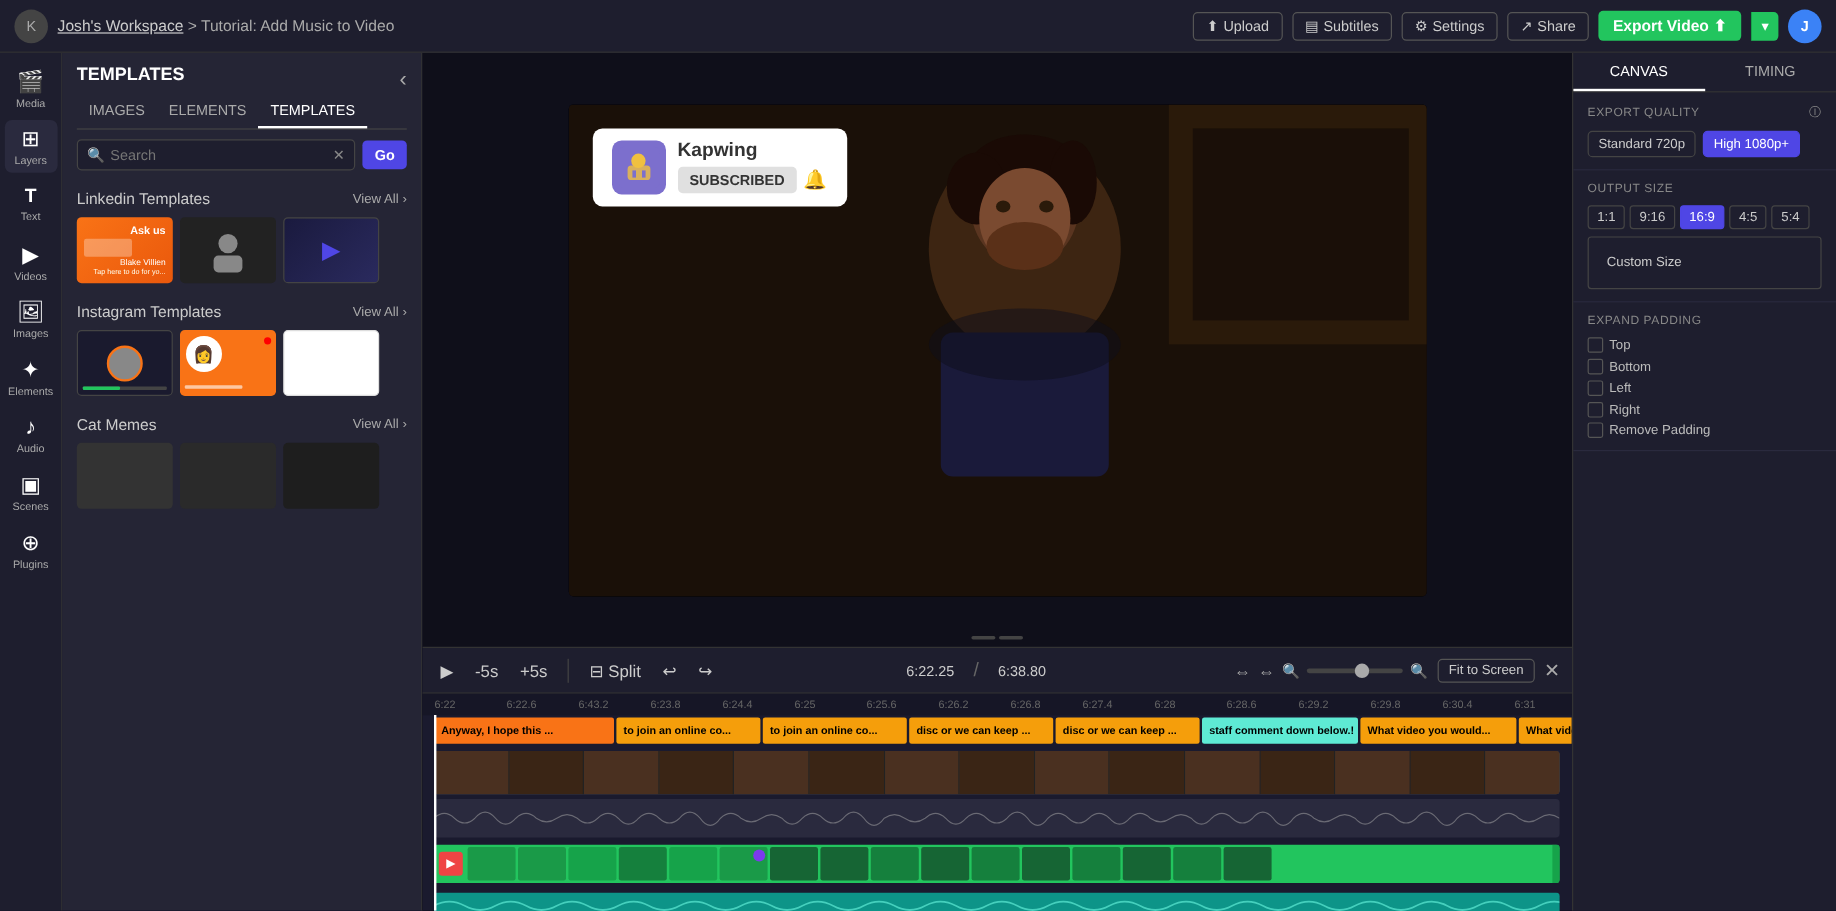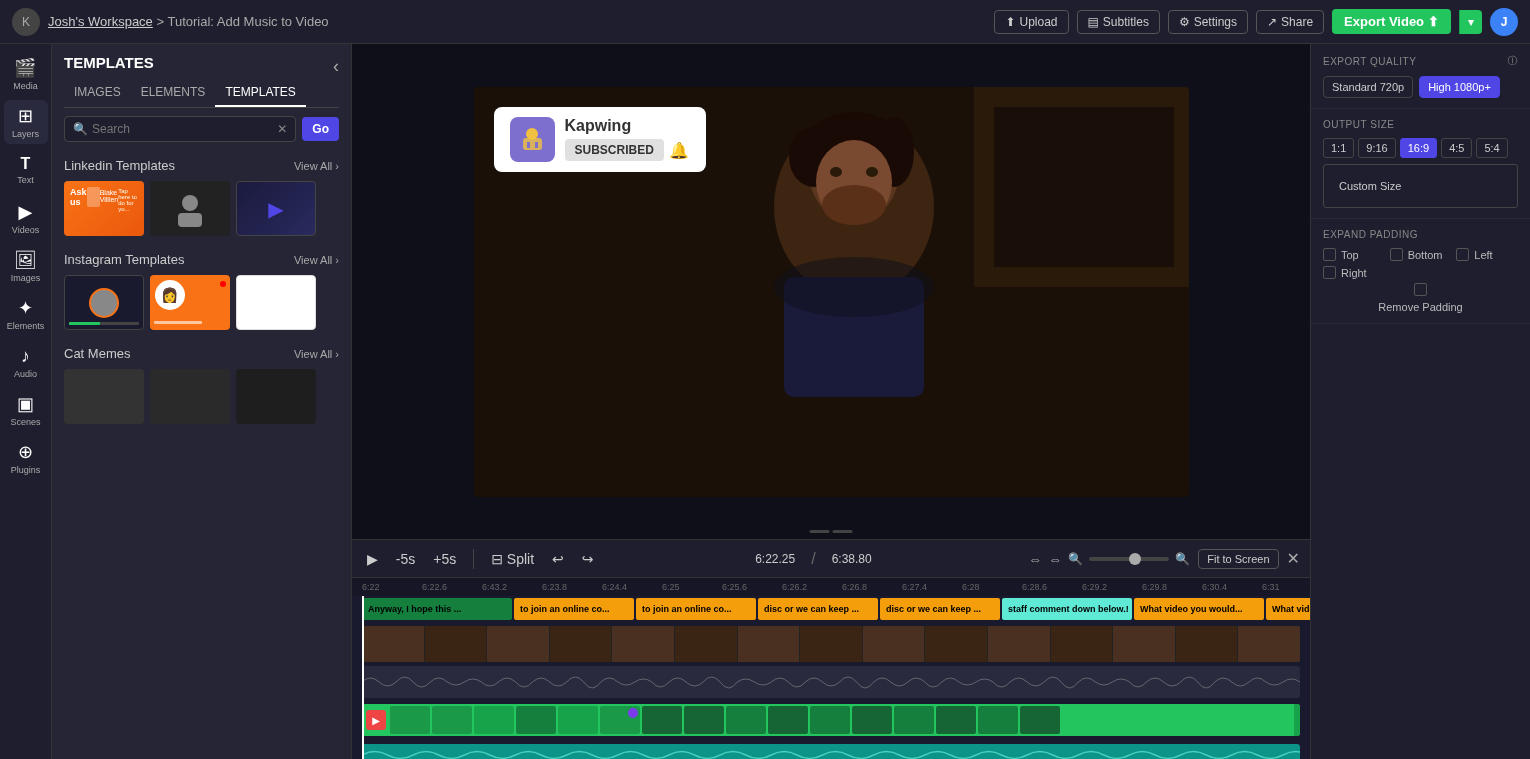--- a/index.html
+++ b/index.html
@@ -80,24 +80,24 @@
     .right-panel-tab.active { color: #fff; border-bottom: 2px solid #fff; }
     .right-section { padding: 10px 12px; border-bottom: 1px solid #2a2a3e; }
     .right-section-title { font-size: 10px; color: #888; text-transform: uppercase; letter-spacing: 0.5px; margin-bottom: 8px; display: flex; justify-content: space-between; align-items: center; }
     .quality-options { display: flex; gap: 6px; }
     .quality-btn { padding: 4px 8px; border-radius: 4px; font-size: 11px; border: 1px solid #444; background: none; color: #ccc; cursor: pointer; }
     .quality-btn.active { background: #4f46e5; border-color: #4f46e5; color: #fff; }
     .size-options { display: flex; flex-wrap: wrap; gap: 4px; margin-bottom: 6px; }
     .size-btn { padding: 3px 7px; border-radius: 3px; font-size: 11px; border: 1px solid #444; background: none; color: #ccc; cursor: pointer; }
     .size-btn.active { background: #4f46e5; border-color: #4f46e5; color: #fff; }
     .custom-size-btn { width: 100%; padding: 15px; border-radius: 3px; font-size: 11px; border: 1px solid #444; background: none; color: #ccc; cursor: pointer; text-align: left; }
-    .padding-grid { display: grid; grid-template-columns: 1fr 1fr 1fr; gap: 5px; }
+    .padding-grid { display: grid; grid-template-columns: 1fr; gap: 5px; }
     .padding-checkbox-row { display: flex; align-items: center; gap: 5px; font-size: 11px; color: #bbb; cursor: pointer; }
     .padding-checkbox { width: 13px; height: 13px; border: 1px solid #555; border-radius: 2px; background: none; }
-    .remove-padding-row { display: flex; align-items: center; gap: 5px; font-size: 11px; color: #bbb; cursor: pointer; margin-top: 4px; flex-direction: column; }
+    .remove-padding-row { display: flex; align-items: center; gap: 5px; font-size: 11px; color: #bbb; cursor: pointer; margin-top: 4px; }
     .bg-color-row { display: flex; align-items: center; gap: 6px; }
     .bg-color-swatch { width: 22px; height: 22px; border-radius: 50%; border: 1px solid #555; cursor: pointer; }
     .bg-color-value { font-size: 11px; color: #ccc; }
     .color-pick-icon { font-size: 14px; color: #aaa; cursor: pointer; }
     .color-presets { display: flex; gap: 4px; margin-left: 4px; }
     .color-preset { width: 16px; height: 16px; border-radius: 50%; cursor: pointer; }
     .ruler-track { height: 20px; background: #161626; display: flex; align-items: center; overflow: hidden; flex-shrink: 0; }
 
     
     ::-webkit-scrollbar { width: 6px; height: 6px; }
@@ -201,21 +201,21 @@
       <button class="search-go-btn">Go</button>
     </div>
     <div class="panel-content">
 
       <div class="template-section">
         <div class="template-section-header">
           <span class="template-section-title">Linkedin Templates</span>
           <span class="template-view-all">View All ›</span>
         </div>
         <div class="template-grid">
-          <div class="template-thumb template-thumb-orange" style="display:flex;flex-direction:row;justify-content:center;padding:6px;">
+          <div class="template-thumb template-thumb-orange" style="display:flex;flex-direction:column;justify-content:center;padding:6px;text-align:right;">
             <div style="font-size:9px;font-weight:bold;color:#fff;margin-bottom:2px;">Ask us</div>
             <div style="width:40px;height:20px;background:rgba(255,255,255,0.3);border-radius:2px;"></div>
             <div style="font-size:7px;color:#fff;margin-top:2px;">Blake Villien</div>
             <div style="font-size:6px;color:#ffe;margin-top:1px;">Tap here to do for yo...</div>
           </div>
           <div class="template-thumb" style="background:#222;display:flex;align-items:center;justify-content:center;">
             <svg width="40" height="40" viewBox="0 0 40 40">
                 <circle cx="20" cy="14" r="8" fill="#888"></circle>
                 <rect x="8" y="24" width="24" height="14" rx="4" fill="#888"></rect>
               </svg>
@@ -376,21 +376,21 @@
             <span style="width:60px;flex-shrink:0;">6:31</span>
 
           </div>
         </div>
 
         <div style="flex:1;position:relative;overflow-x:hidden;">
 
           <div style="position:absolute;top:0;bottom:0;left:10px;width:2px;background:#fff;z-index:10;"></div>
 
           <div style="height:26px;display:flex;align-items:center;padding-left:10px;gap:1px;margin-bottom:2px;overflow:hidden;">
-            <div style="min-width:150px;height:22px;background:#15803d;border-radius:2px;display:flex;align-items:center;padding:0 6px;font-size:9px;color:#000;font-weight:600;white-space:nowrap;overflow:hidden;cursor:pointer;">Anyway, I hope this ...</div>
+            <div style="min-width:150px;height:22px;background:#f97316;border-radius:2px;display:flex;align-items:center;padding:0 6px;font-size:9px;color:#000;font-weight:600;white-space:nowrap;overflow:hidden;cursor:pointer;">Anyway, I hope this ...</div>
             <div style="width:2px;height:22px;background:#1a1a2e;"></div>
             <div style="min-width:120px;height:22px;background:#f59e0b;border-radius:2px;display:flex;align-items:center;padding:0 6px;font-size:9px;color:#000;font-weight:600;white-space:nowrap;overflow:hidden;cursor:pointer;">to join an online co...</div>
             <div style="width:2px;height:22px;background:#1a1a2e;"></div>
             <div style="min-width:120px;height:22px;background:#f59e0b;border-radius:2px;display:flex;align-items:center;padding:0 6px;font-size:9px;color:#000;font-weight:600;white-space:nowrap;overflow:hidden;cursor:pointer;">to join an online co...</div>
             <div style="width:2px;height:22px;background:#1a1a2e;"></div>
             <div style="min-width:120px;height:22px;background:#f59e0b;border-radius:2px;display:flex;align-items:center;padding:0 6px;font-size:9px;color:#000;font-weight:600;white-space:nowrap;overflow:hidden;cursor:pointer;">disc or we can keep ...</div>
             <div style="width:2px;height:22px;background:#1a1a2e;"></div>
             <div style="min-width:120px;height:22px;background:#f59e0b;border-radius:2px;display:flex;align-items:center;padding:0 6px;font-size:9px;color:#000;font-weight:600;white-space:nowrap;overflow:hidden;cursor:pointer;">disc or we can keep ...</div>
             <div style="width:2px;height:22px;background:#1a1a2e;"></div>
             <div style="min-width:130px;height:22px;background:#5eead4;border-radius:2px;display:flex;align-items:center;padding:0 6px;font-size:9px;color:#000;font-weight:600;white-space:nowrap;overflow:hidden;cursor:pointer;">staff comment down below.!</div>
@@ -475,20 +475,24 @@
                 <path d="M0,11 Q15,4 30,11 Q45,18 60,11 Q75,4 90,11 Q105,18 120,11 Q135,4 150,11 Q165,18 180,11 Q195,4 210,11 Q225,18 240,11 Q255,4 270,11 Q285,18 300,11 Q315,4 330,11 Q345,18 360,11 Q375,4 390,11 Q405,18 420,11 Q435,4 450,11 Q465,18 480,11 Q495,4 510,11 Q525,18 540,11 Q555,4 570,11 Q585,18 600,11 Q615,4 630,11 Q645,18 660,11 Q675,4 690,11 Q705,18 720,11 Q735,4 750,11 Q765,18 780,11 Q795,4 810,11 Q825,18 840,11 Q855,4 870,11 Q885,18 900,11 Q915,4 930,11 Q945,18 960,11 Q975,4 990,11 Q1005,18 1020,11 Q1035,4 1050,11 Q1065,18 1080,11 Q1095,4 1110,11" stroke="#5eead4" stroke-width="1.5" fill="none" opacity="0.7"></path>
               </svg>
             </div>
           </div>
         </div>
       </div>
     </div>
   </div>
 
   <div class="right-panel">
+    <div class="right-panel-tabs">
+      <div class="right-panel-tab active">CANVAS</div>
+      <div class="right-panel-tab">TIMING</div>
+    </div>
 
     <div class="right-section">
       <div class="right-section-title">
         <span>EXPORT QUALITY</span>
         <span style="cursor:pointer;">ⓘ</span>
       </div>
       <div class="quality-options">
         <button class="quality-btn">Standard 720p</button>
         <button class="quality-btn active">High 1080p+</button>
       </div>

